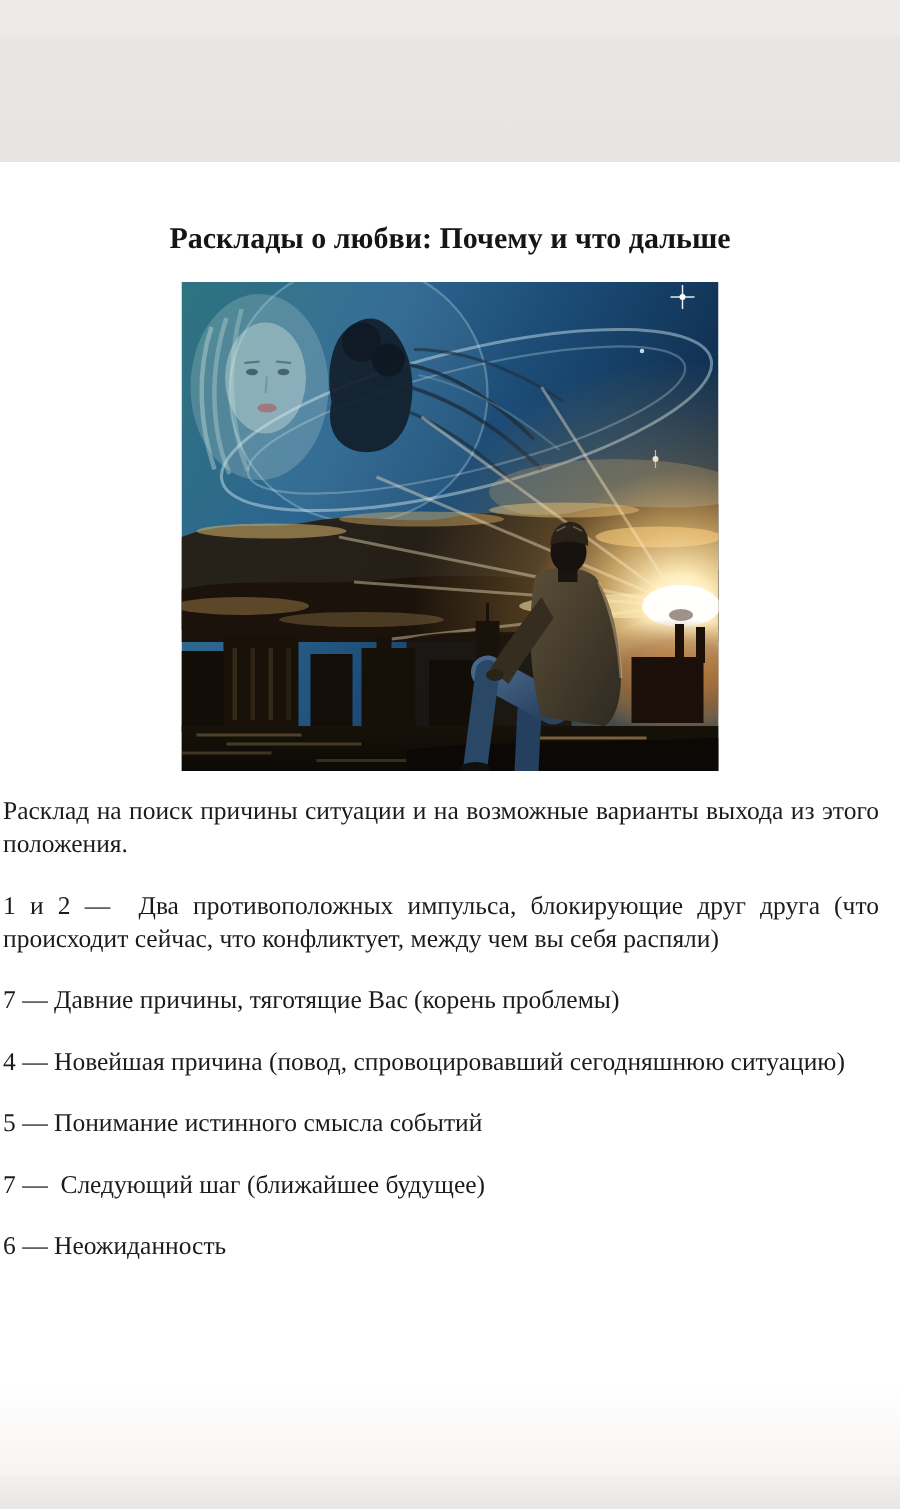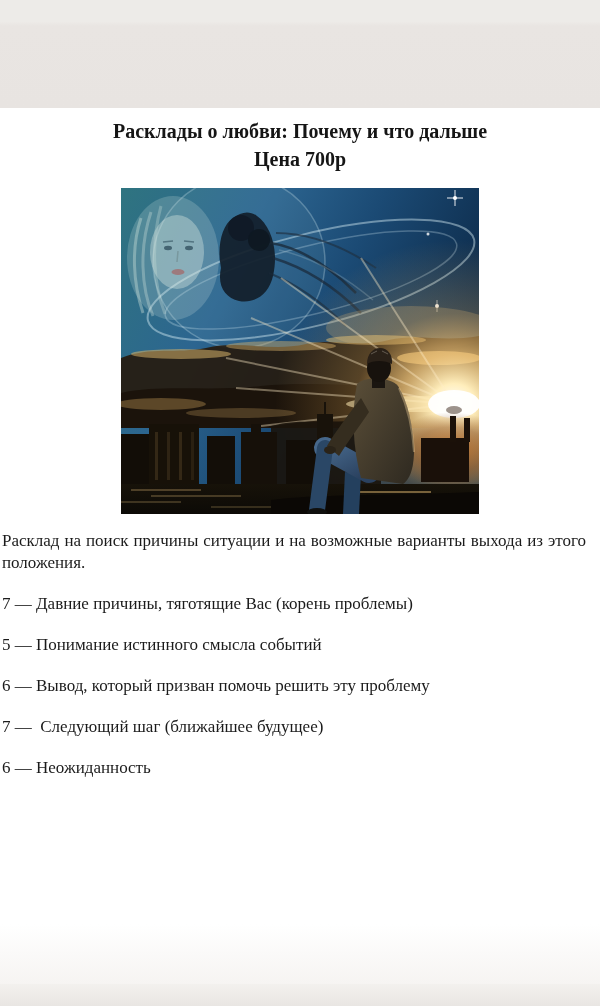--- a/index.html
+++ b/index.html
@@ -28,21 +28,21 @@
   }
   .content{
     position:absolute;top:108px;left:0;width:600px;min-height:876px;
     background:#ffffff;
   }
   .title{
     margin:0;padding:9px 10px 0 10px;
     font-size:20px;line-height:28px;font-weight:bold;
     text-align:center;color:#151515;
   }
-  .title div{white-space:nowrap;}
+  .title div{white-space:nowrap;margin-top:28px;}
   figure.hero{
     margin:15px auto 0 auto;width:358px;height:326px;
     display:block;
   }
   figure.hero svg{display:block;width:358px;height:326px;}
   .body-text{
     margin-top:16px;
     padding:0 2px;
     font-size:17px;line-height:22px;color:#1b1b1b;
     text-align:justify;
@@ -51,21 +51,20 @@
 </style>
 </head>
 <body>
 
 <div class="canvas">
   <div class="band-top"></div>
 
   <div class="content">
     <h1 class="title">
       <div>Расклады о любви: Почему и что дальше</div>
-      <div>Цена 700р</div>
     </h1>
 
     <figure class="hero">
       <svg viewBox="0 0 358 326" xmlns="http://www.w3.org/2000/svg">
         <defs>
           <linearGradient id="sky" x1="0" y1="0" x2="1" y2="0.45">
             <stop offset="0" stop-color="#2f7480"></stop>
             <stop offset="0.35" stop-color="#2c6590"></stop>
             <stop offset="0.62" stop-color="#1b4a74"></stop>
             <stop offset="1" stop-color="#0b2745"></stop>
@@ -213,23 +212,24 @@
           <path d="M246,176 C246,166 252,160 259,160 C267,160 272,167 271,176 C264,172 252,172 246,176 Z" fill="#2a2118"></path>
           <line x1="250" y1="166" x2="256" y2="163" stroke="#7d756a" stroke-width="1" opacity="0.7"></line>
           <line x1="261" y1="163" x2="267" y2="166" stroke="#7d756a" stroke-width="1" opacity="0.7"></line>
           <path d="M278,200 C287,220 292,244 293,264" fill="none" stroke="rgba(255,220,160,0.35)" stroke-width="2"></path>
         </g>
       </svg>
     </figure>
 
     <div class="body-text">
       <p>Расклад на поиск причины ситуации и на возможные варианты выхода из этого положения.</p>
+      <p>1 и 2 —&nbsp; Два противоположных импульса, блокирующие друг друга (что происходит сейчас, что конфликтует, между чем вы себя распяли)</p>
       <p>7 — Давние причины, тяготящие Вас (корень проблемы)</p>
+      <p>4 — Новейшая причина (повод, спровоцировавший сегодняшнюю ситуацию)</p>
       <p>5 — Понимание истинного смысла событий</p>
-      <p>6 — Вывод, который призван помочь решить эту проблему</p>
       <p>7 —&nbsp; Следующий шаг (ближайшее будущее)</p>
       <p>6 — Неожиданность</p>
     </div>
   </div>
 
   <div class="fade-above-bottom"></div>
   <div class="band-bottom"></div>
 </div>
 
 </body></html>

